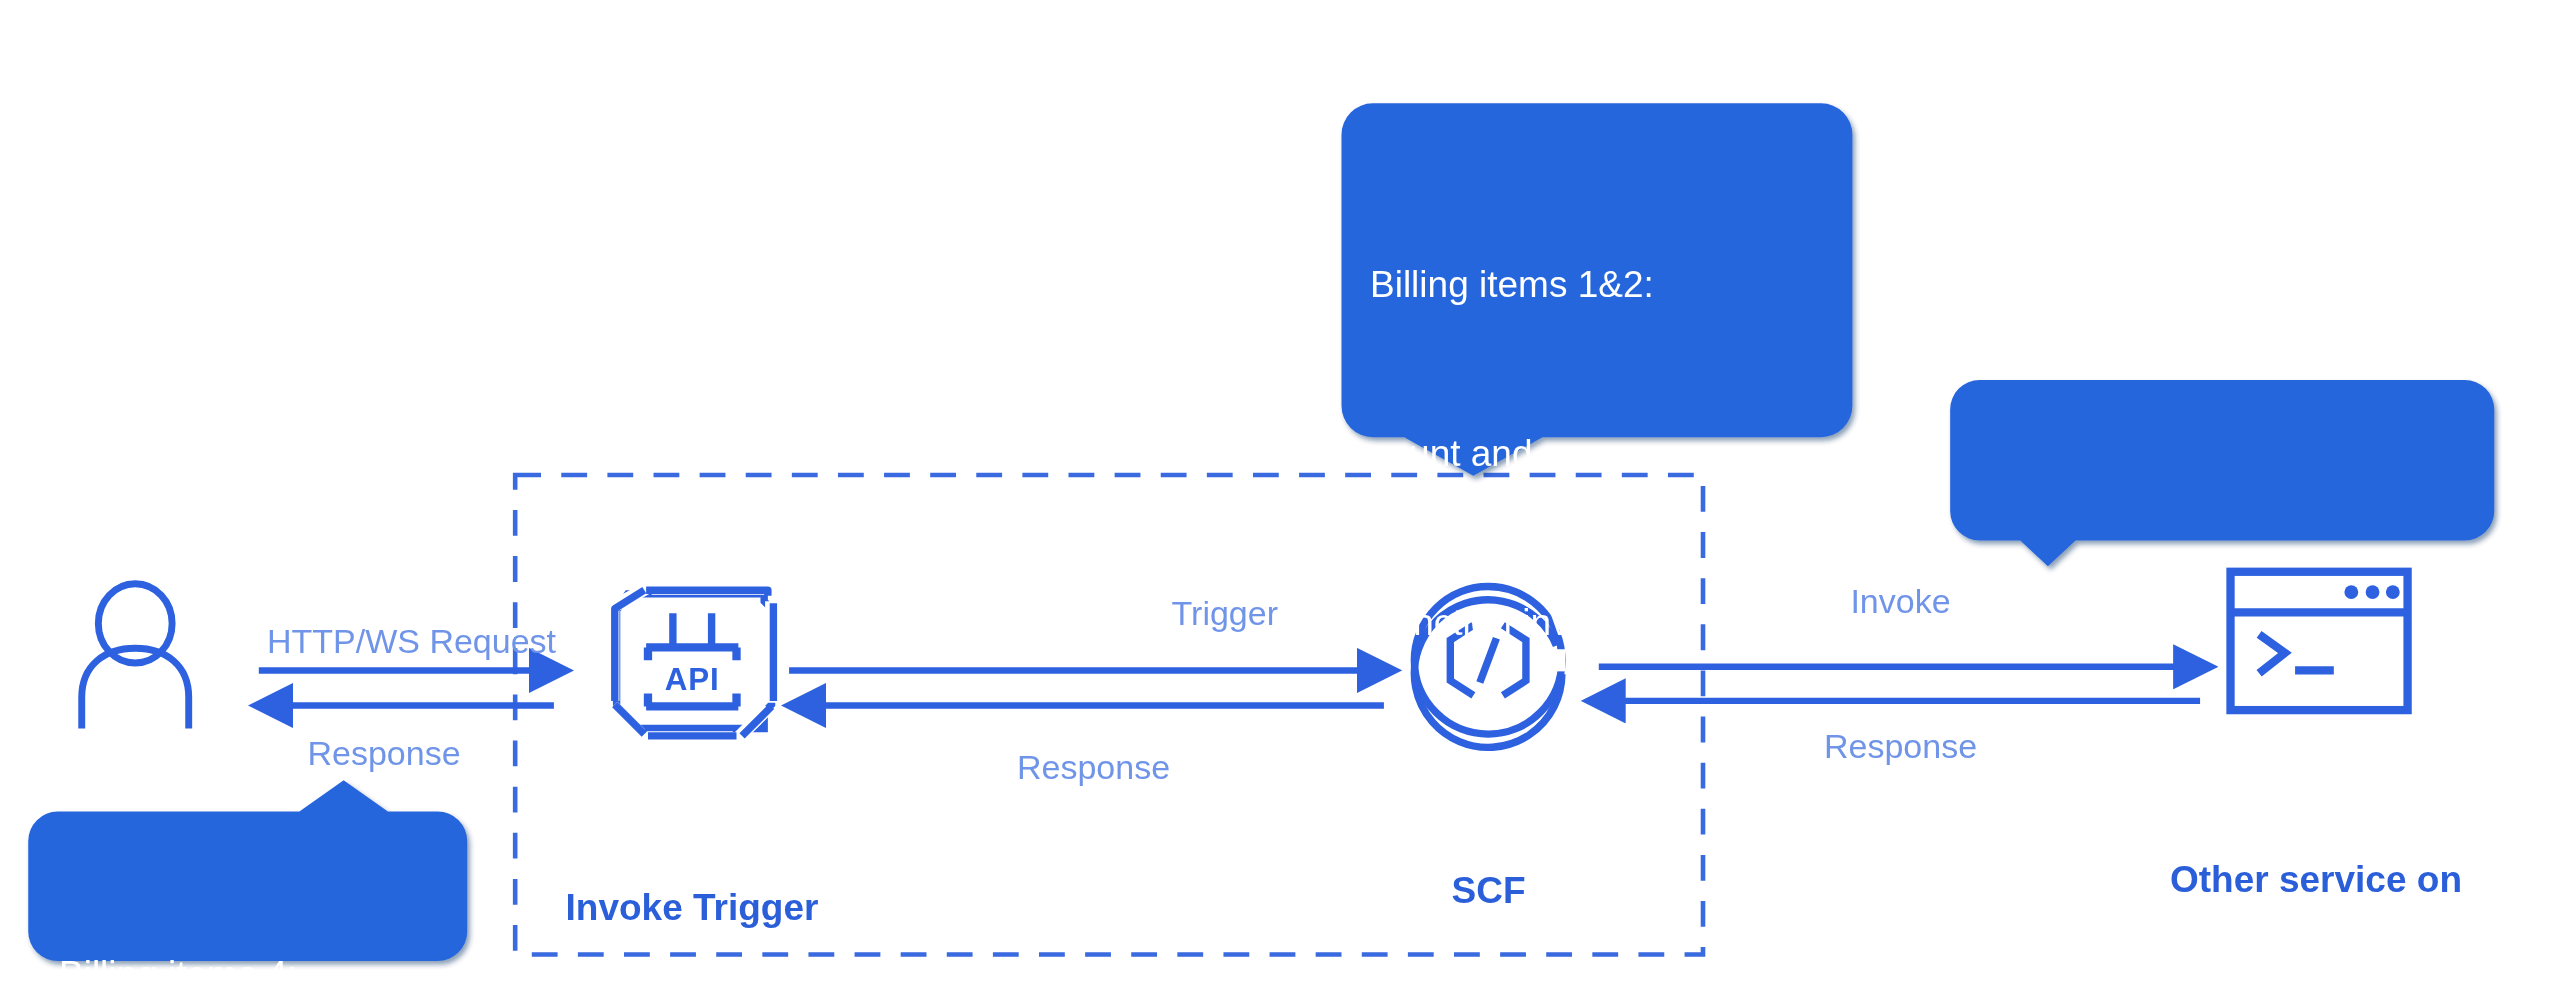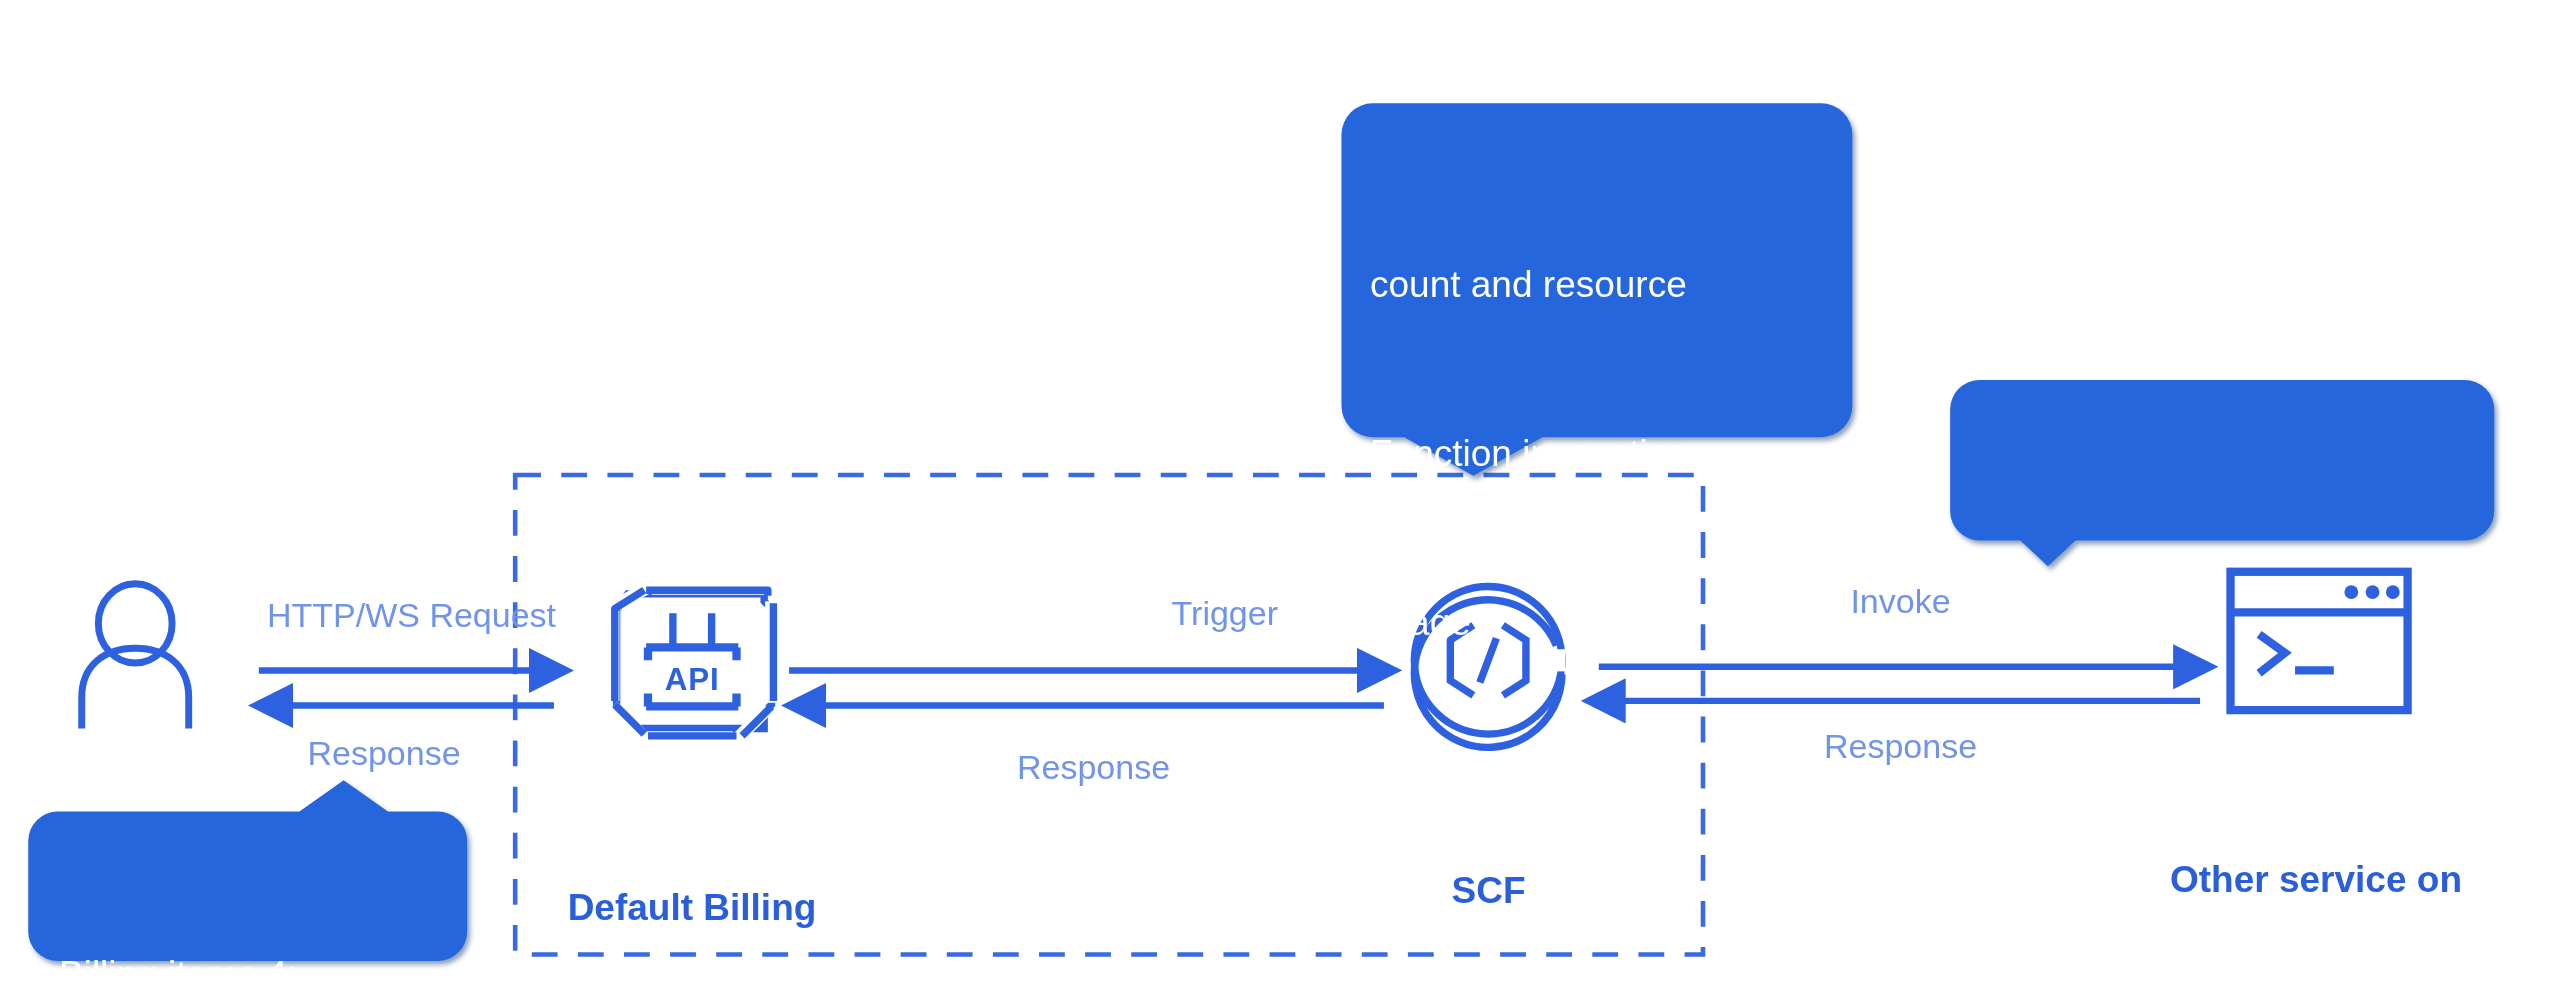--- a/index.html
+++ b/index.html
@@ -140,43 +140,44 @@
                L506 1010
                A32 32 0 0 1 474 1042
                L62 1042
                A32 32 0 0 1 30 1010
                L30 912
                A32 32 0 0 1 62 880 Z" fill="#2866dd"></path>
     </g>
   </svg>
 
   <div class="txt callout-text" style="left:1370px;top:145px;width:480px;">
+    <div>Billing items 1&amp;2:</div>
     <div>count and resource</div>
     <div>Function invocation</div>
     <div>usage</div>
   </div>
 
 
   <div class="txt callout-text" style="left:59px;top:835px;width:415px;">
     <div>Billing items 4:</div>
     
     
   </div>
 
-  <div class="txt arrow-label" style="left:227px;top:598px;width:369px;">HTTP/WS Request</div>
+  <div class="txt arrow-label" style="left:227px;top:624px;width:369px;">HTTP/WS Request</div>
   <div class="txt arrow-label" style="left:227px;top:736px;width:314px;">Response</div>
 
   <div class="txt arrow-label" style="left:909px;top:596px;width:369px;text-align:right;">Trigger</div>
   <div class="txt arrow-label" style="left:909px;top:750px;width:369px;">Response</div>
 
   <div class="txt arrow-label" style="left:1753px;top:584px;width:295px;">Invoke</div>
   <div class="txt arrow-label" style="left:1753px;top:729px;width:295px;">Response</div>
 
   <div class="txt node-label" style="left:524px;top:777px;width:336px;">
-    <div>Default Billing</div>
+    <div>Invoke Trigger</div>
     
   </div>
 
   <div class="txt node-label" style="left:1396px;top:760px;width:185px;">
     <div>SCF</div>
   </div>
 
   <div class="txt node-label" style="left:2113px;top:749px;width:406px;">
     <div>Other service on</div>
     

